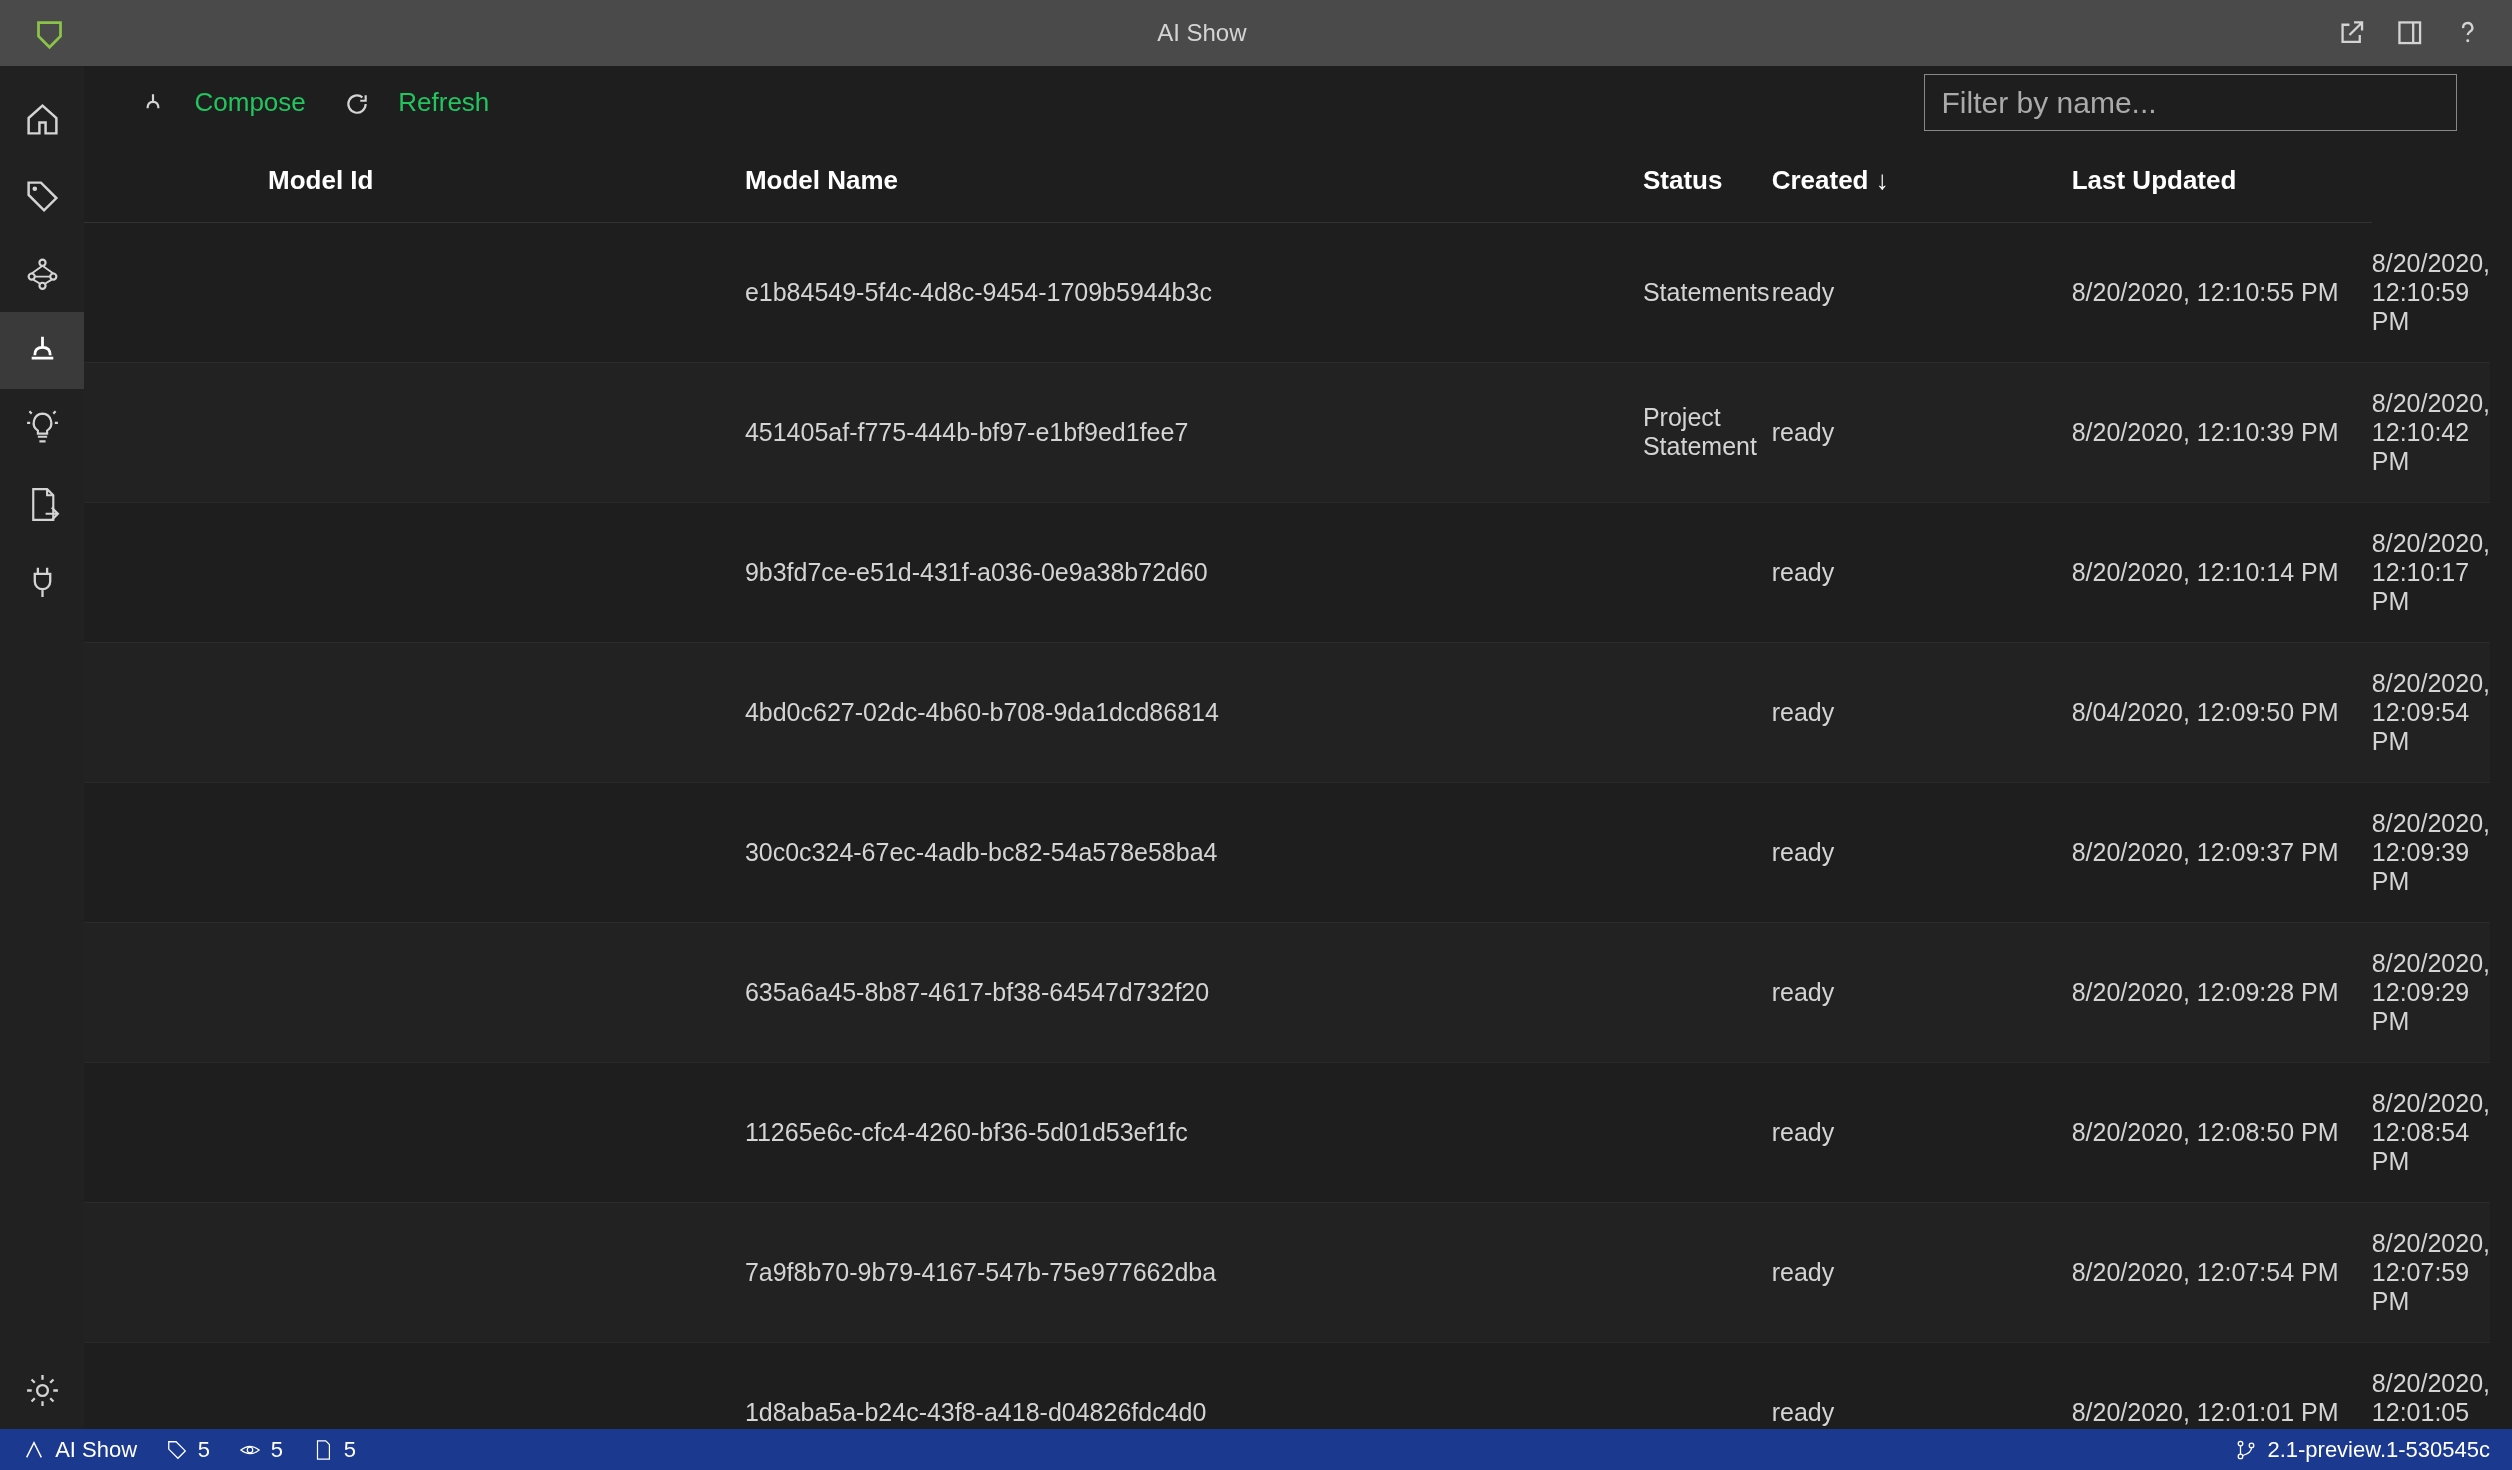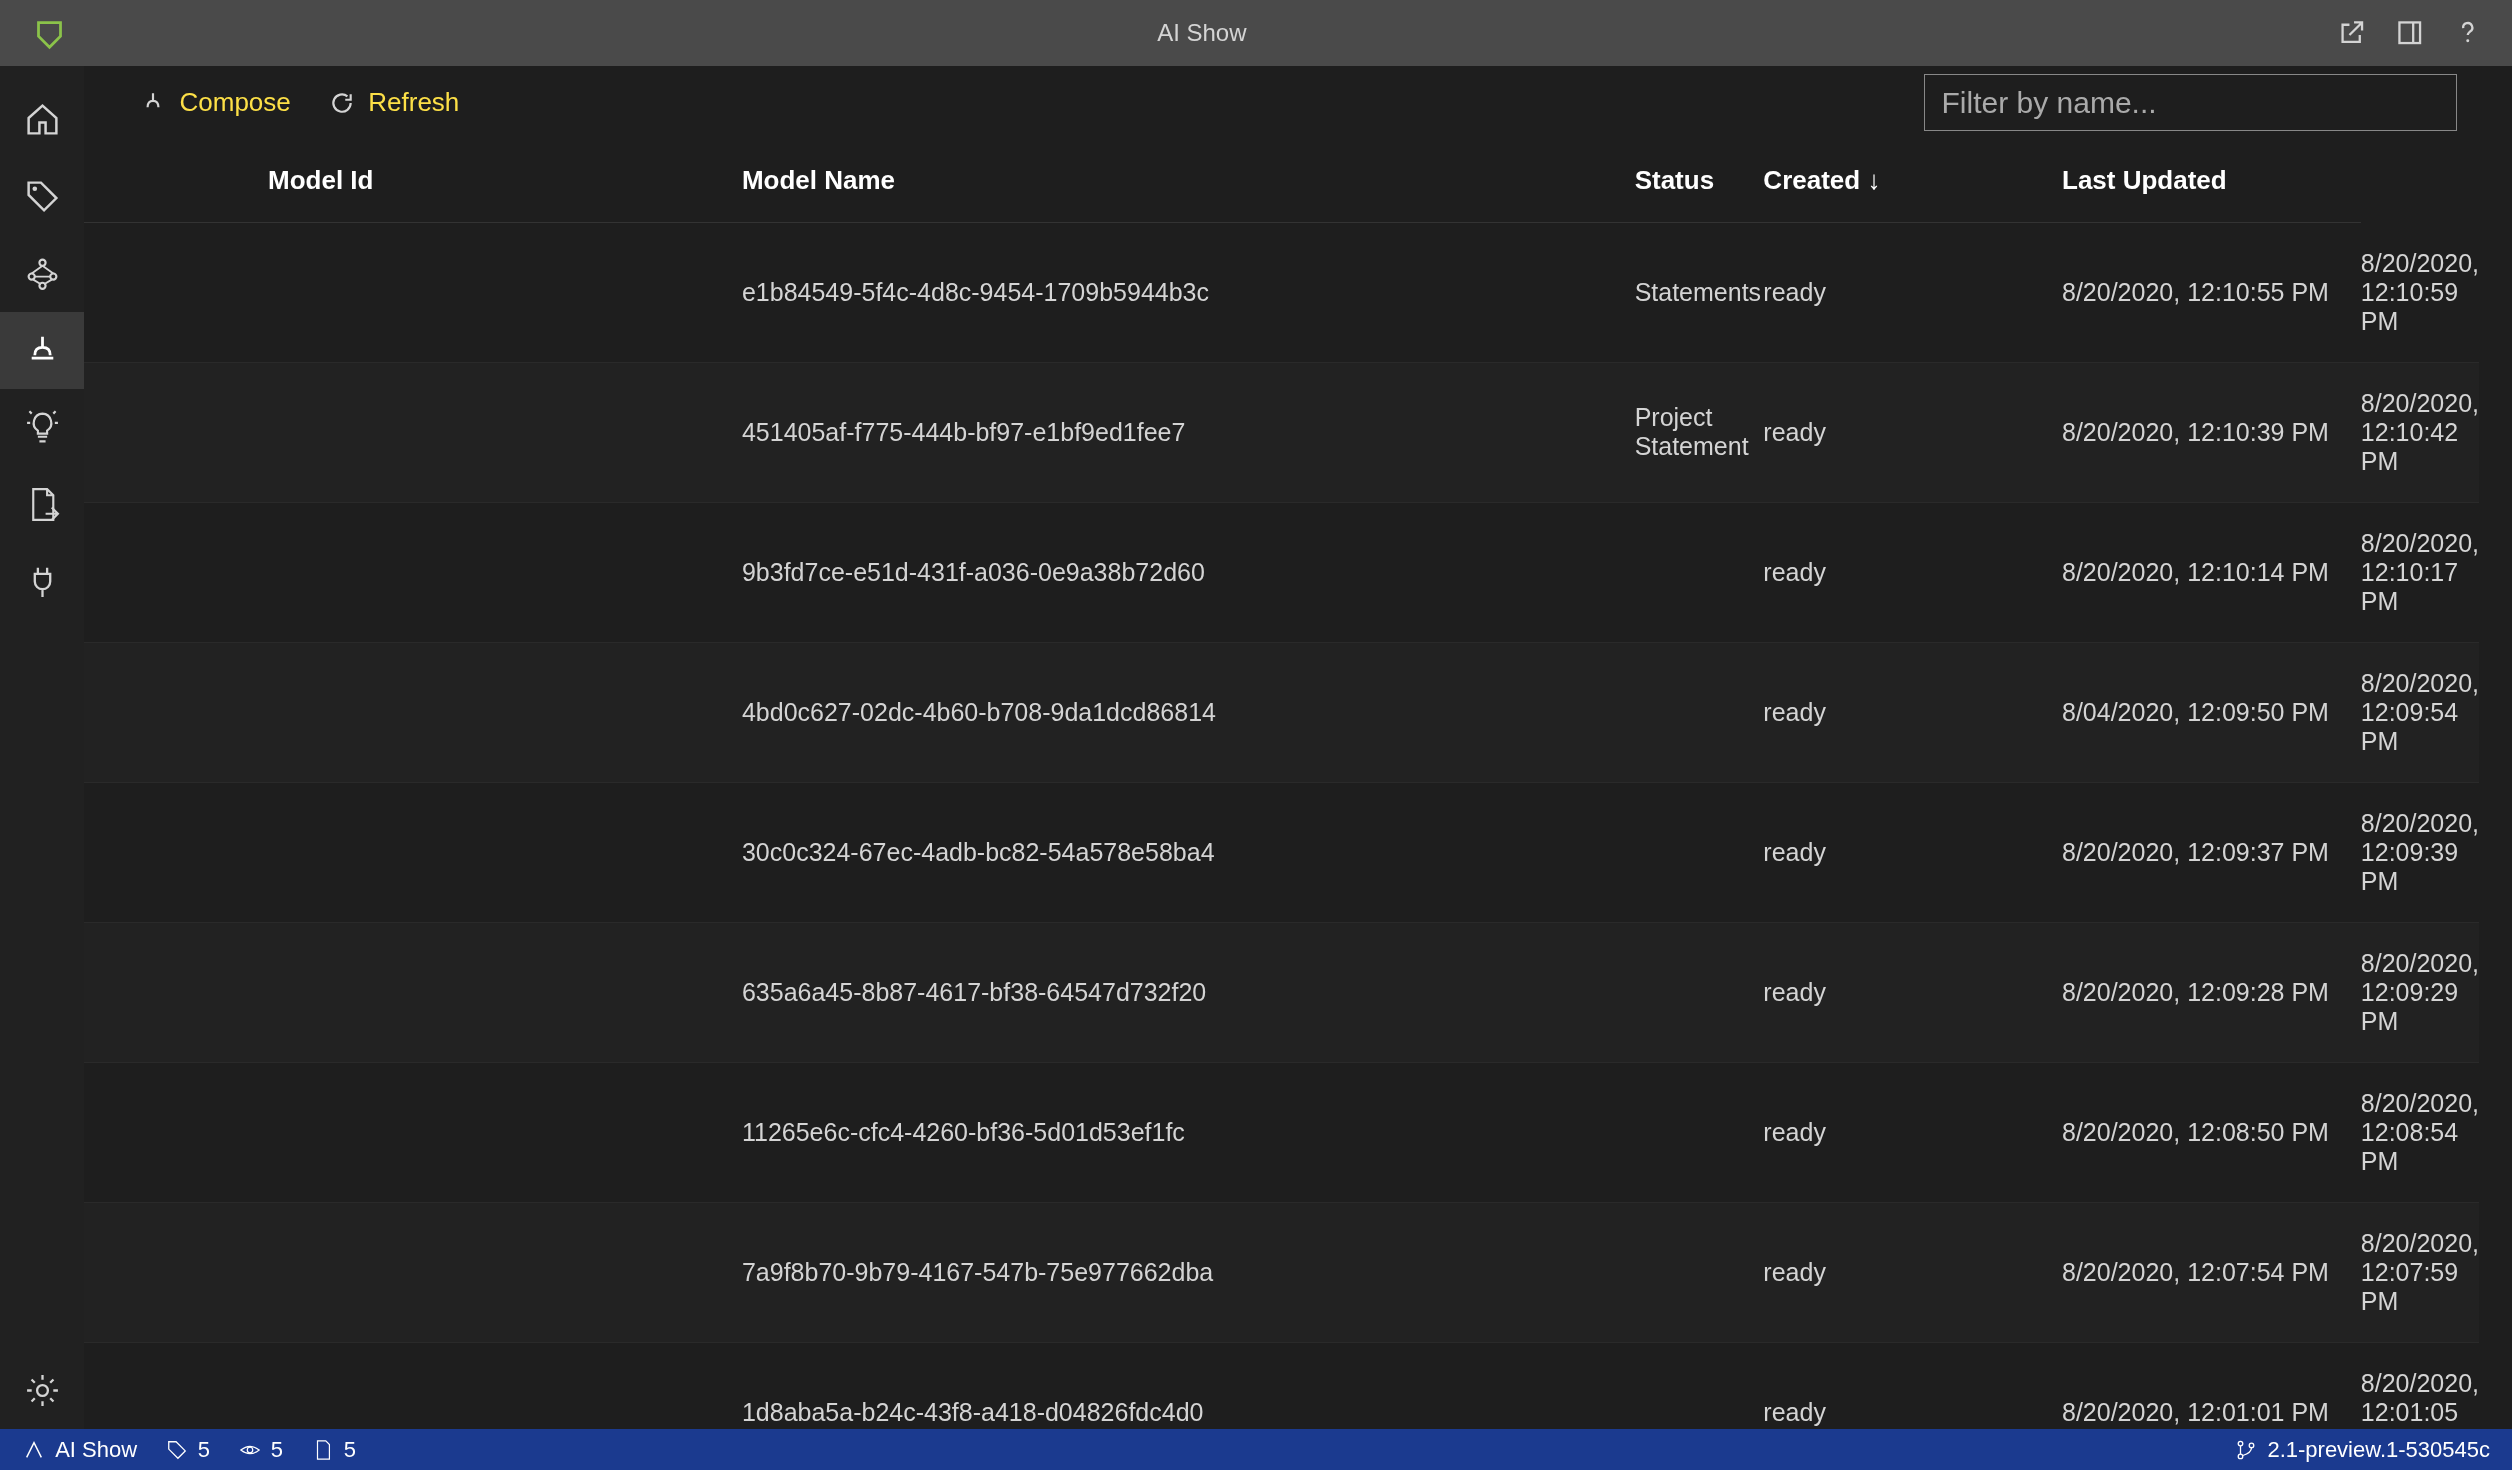--- a/index.html
+++ b/index.html
@@ -16,28 +16,28 @@
 .main-wrap { flex: 1; display: flex; min-height: 0; }
 .side-nav { width: 84px; background: #212121; display: flex; flex-direction: column; align-items: center; padding-top: 14.7px; }
 .side-nav .nav-item { width: 84px; height: 77px; display: flex; align-items: center; justify-content: center; color: #d4d4d4; cursor: pointer; }
 .side-nav .nav-item.active { background: #3a3a3a; }
 .side-nav .spacer { flex: 1; }
 .nav-icon { width: 37px; height: 37px; }
 
 
 .content { flex: 1; display: flex; flex-direction: column; background: #1e1e1e; }
 .toolbar { height: 73px; display: flex; align-items: center; padding: 0 55px; gap: 37px; }
-.tbtn { display: flex; align-items: center; gap: 13px; color: #fde047; cursor: pointer; font-size: 26px; }
+.tbtn { display: flex; align-items: flex-end; gap: 28px; color: #22c55e; cursor: pointer; font-size: 26px; }
 .tbtn .ticon { width: 27.5px; height: 27.5px; display: flex; align-items: center; justify-content: center; }
 .toolbar .flex-spacer { flex: 1; }
 .filter-box { width: 533px; height: 57px; border: 1.8px solid #888; background: transparent; color: #d4d4d4; padding: 0 16.5px; font-size: 30px; outline: none; }
 .filter-box::placeholder { color: #aaa; }
 
 
-.table-area { flex: 1; overflow-y: auto; margin: 0 33px 0 0; }
+.table-area { flex: 1; overflow-y: auto; margin: 0 22px 0 0; }
 .tbl { width: 100%; border-collapse: collapse; }
 .tbl th { text-align: left; font-weight: 600; color: #fff; padding: 26px 0 26px 0; border-bottom: 0.9px solid #333; font-size: 26px; }
 .tbl th.col-id { padding-left: 184px; width: 707px; }
 .tbl th.col-name { width: 982px; }
 .tbl th.col-status { width: 129px; }
 .tbl th.col-created { width: 321px; }
 .tbl th.col-updated { width: 321px; }
 .tbl td { padding: 26px 0; border-bottom: 0.9px solid #2a2a2a; color: #d4d4d4; font-size: 25px; }
 .tbl td.cell-checkbox { width: 184px; text-align: center; }
 .tbl tbody tr:nth-child(odd) { background: #1e1e1e; }

